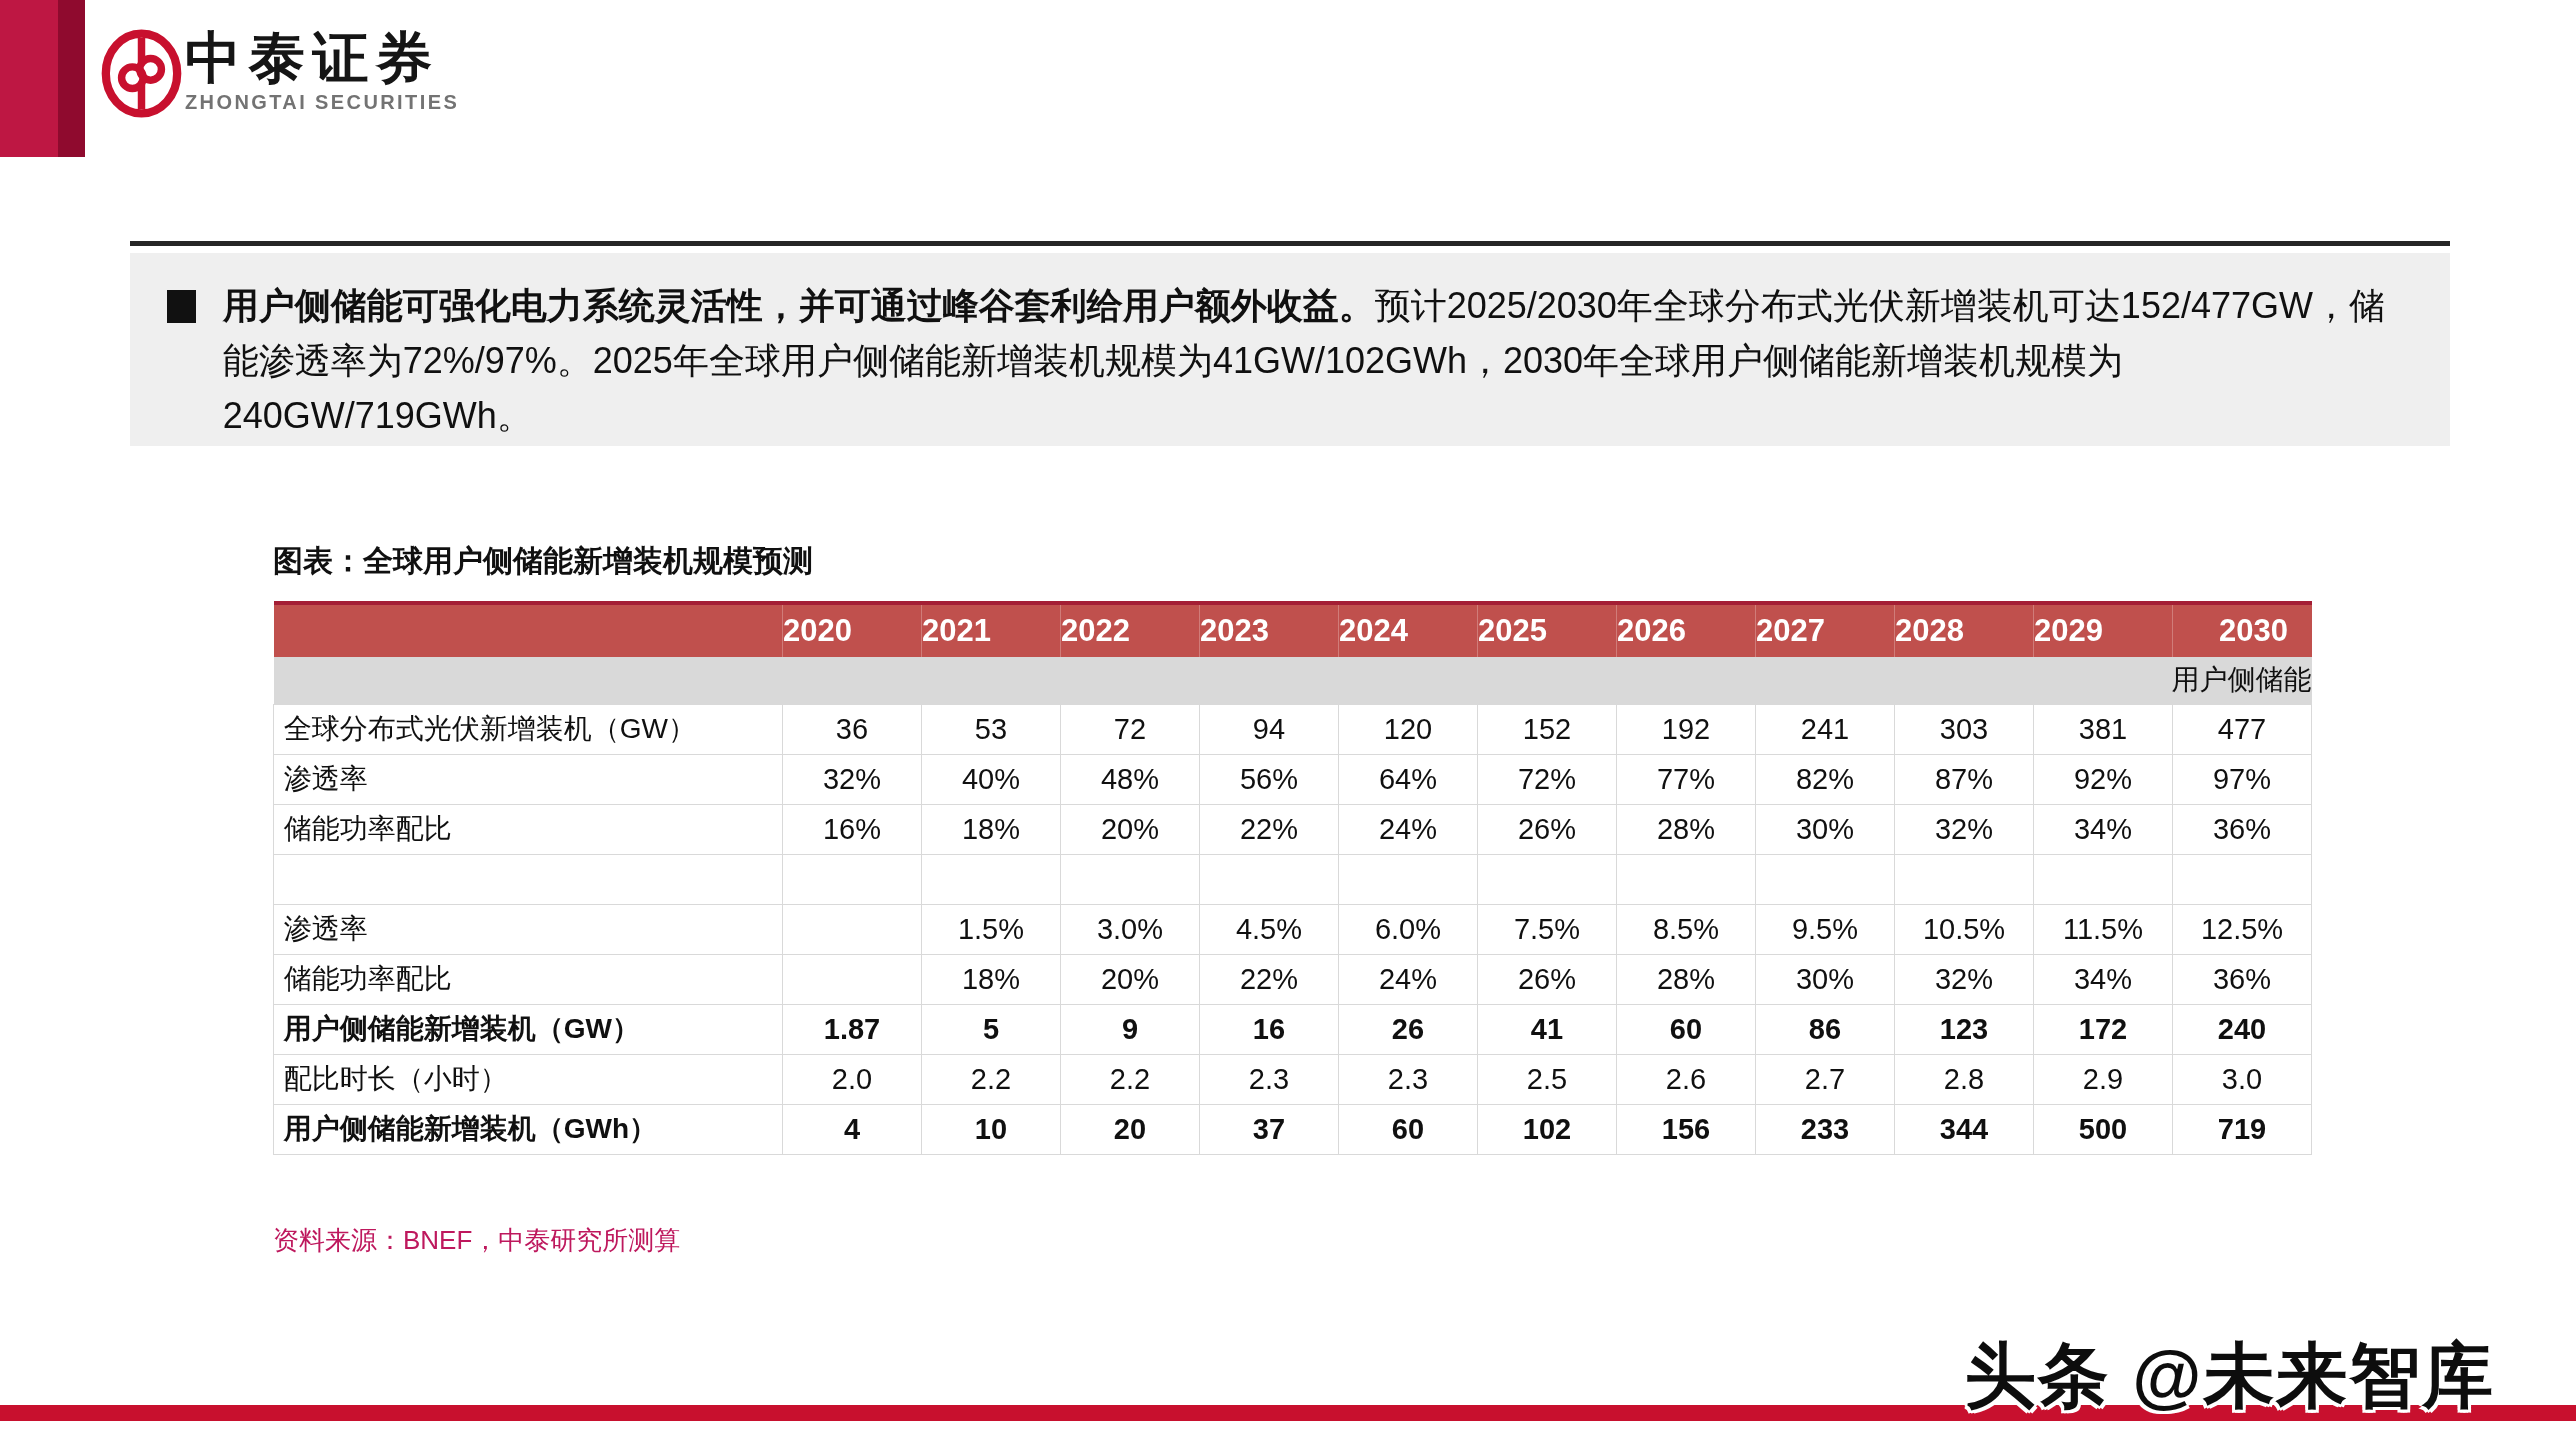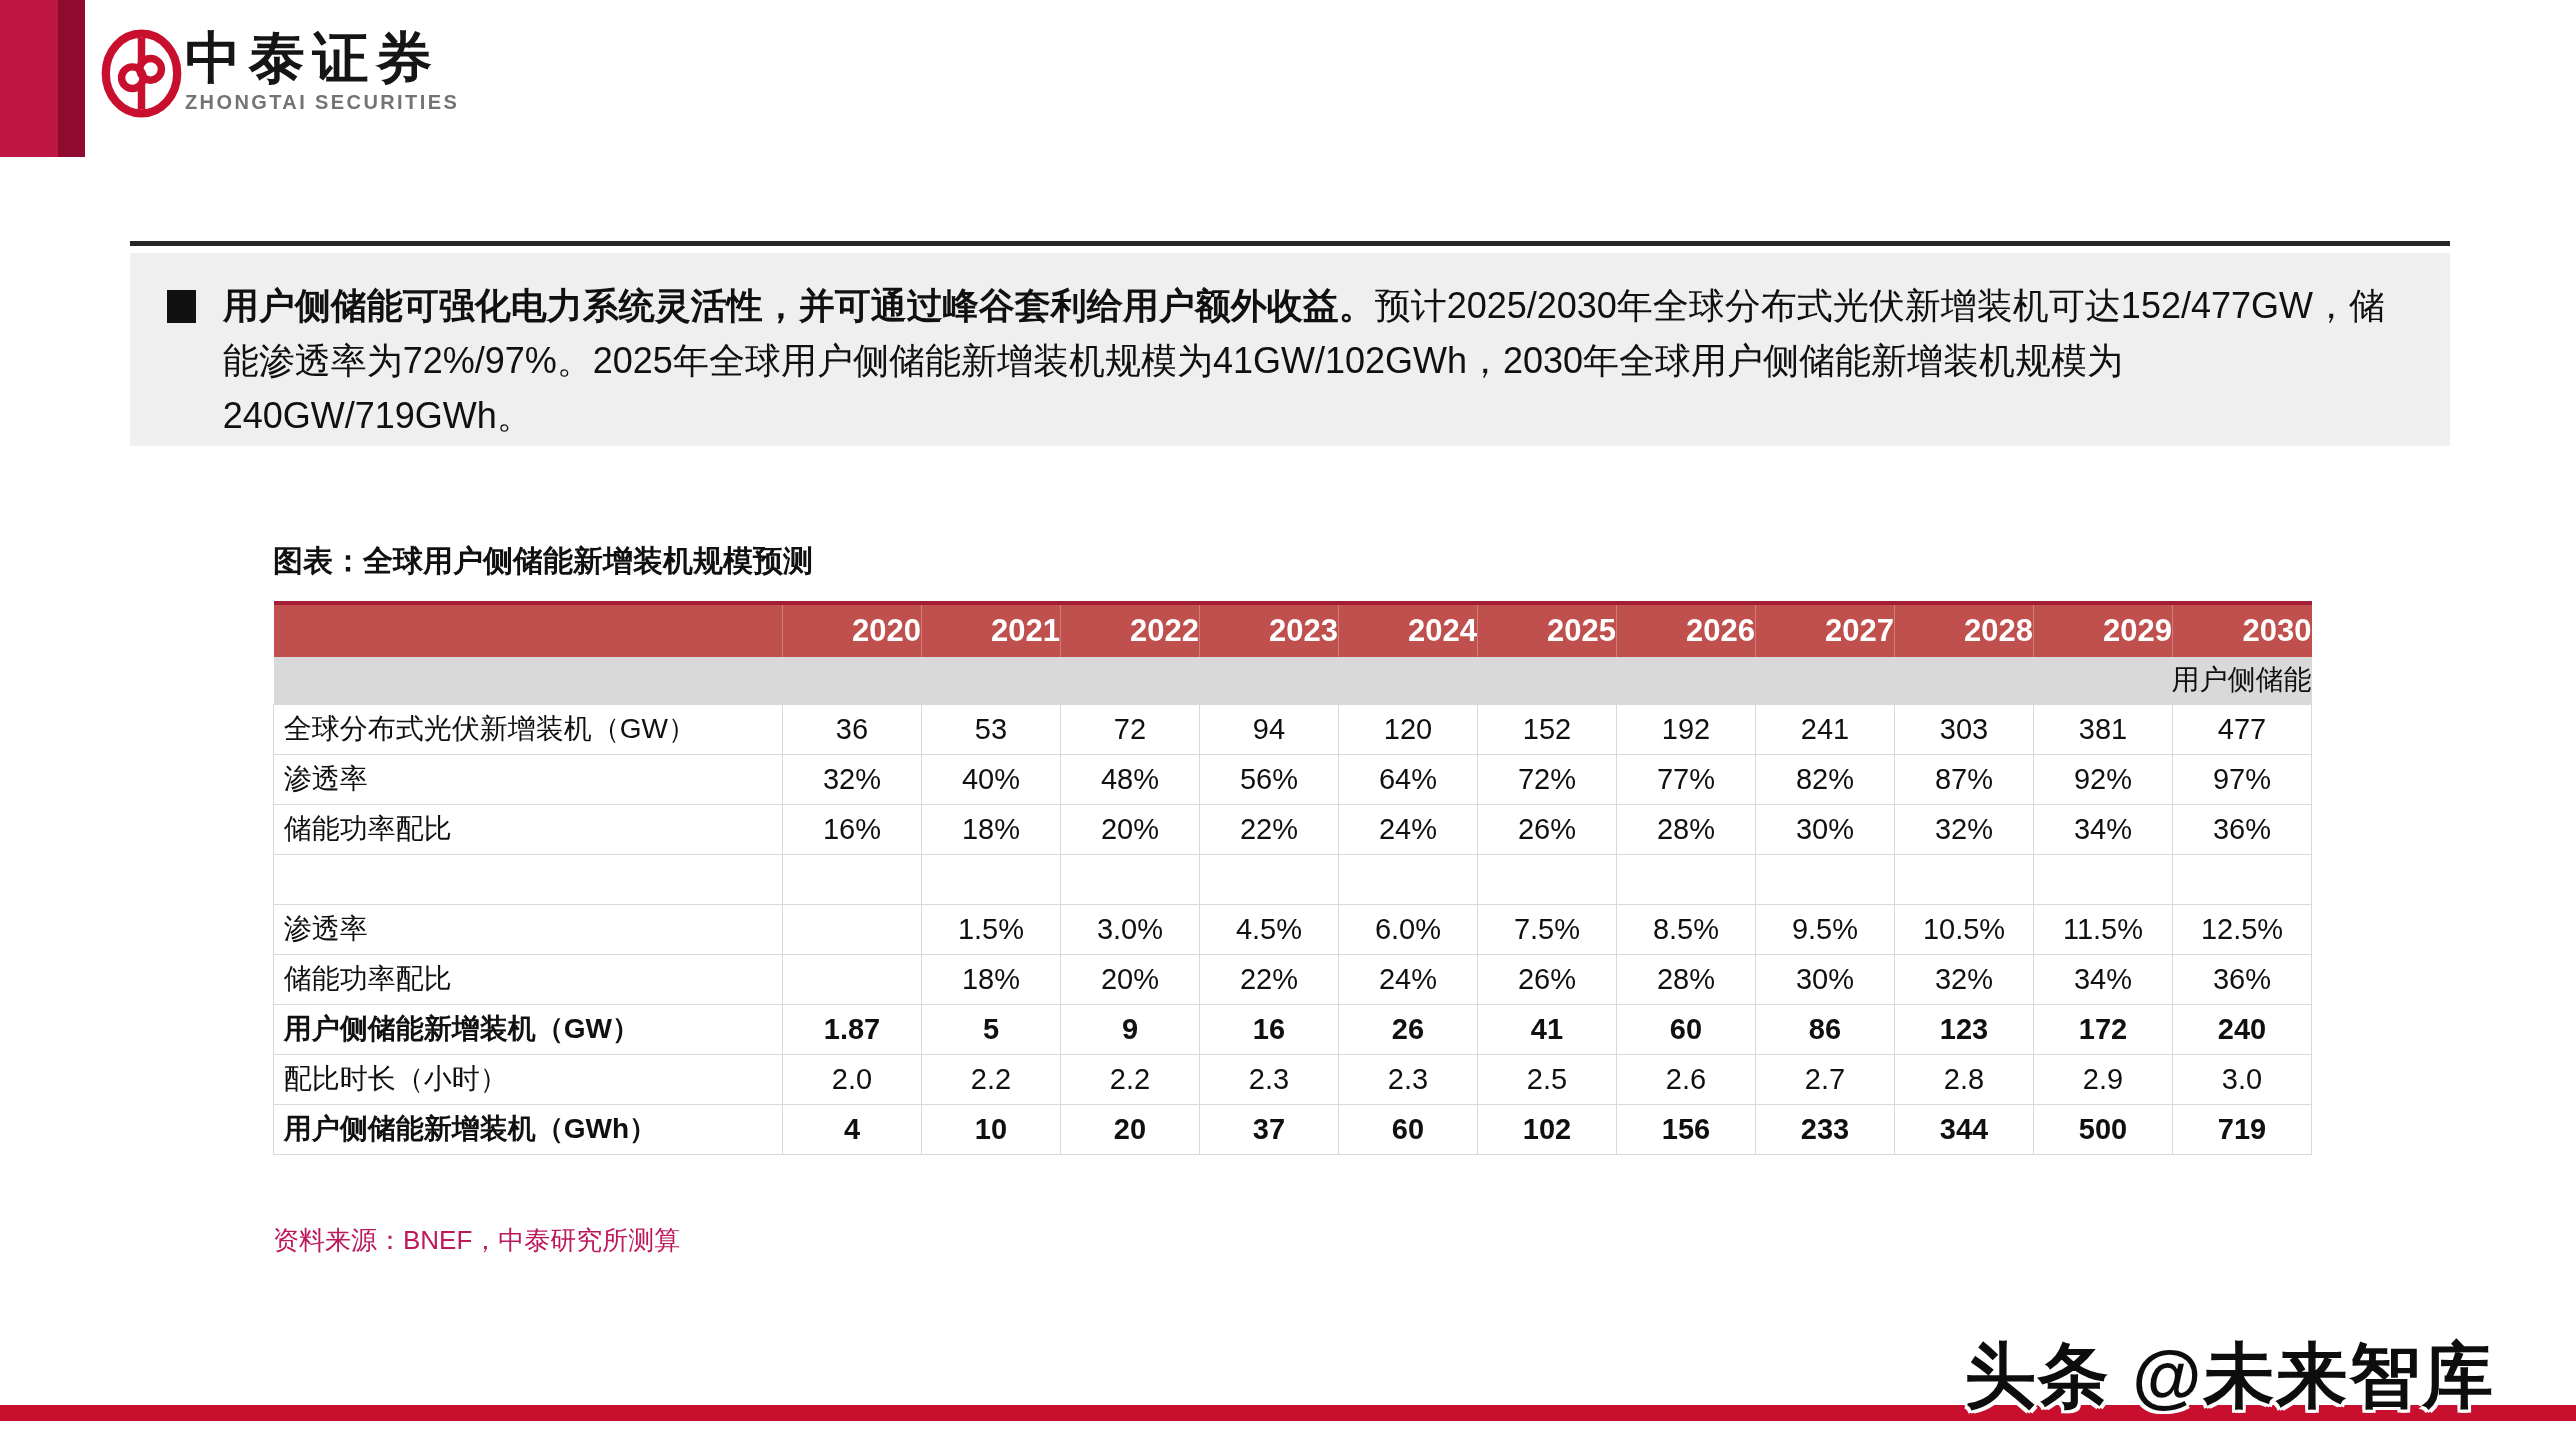--- a/index.html
+++ b/index.html
@@ -46,23 +46,23 @@
   .table-caption{position:absolute;left:273px;top:541px;font-size:30px;font-weight:bold;color:#101010;}
 
   
   .table-wrap{position:absolute;left:273px;top:601px;}
   table.forecast{border-collapse:collapse;table-layout:fixed;width:2035px;}
   table.forecast col.c-label{width:509px;}
   table.forecast col.c-year{width:139px;}
   table.forecast th{
     background:var(--header-red);color:#fff;font-weight:bold;font-size:31px;
     height:54px;border-top:4.8px solid var(--header-top);border-bottom:none;
-    border-right:1px solid rgba(255,255,255,0.25);text-align:right;padding:0;
-  }
-  table.forecast th:last-child{border-right:none;}
+    border-right:1px solid rgba(255,255,255,0.25);text-align:left;padding:0;
+  }
+  table.forecast th:last-child{border-right:none;padding-left:46px;}
   table.forecast th.label-col{text-align:left;}
   table.forecast tr.band td{
     background:var(--band-gray);font-size:28px;color:#101010;height:47px;
     text-align:right;padding-left:5px;border:none;
   }
   table.forecast td{
     border:1.9px solid var(--grid-gray);height:50px;font-size:29px;color:#101010;
     text-align:center;padding:0;background:#fff;
   }
   table.forecast td.label{text-align:left;padding-left:9.7px;font-size:28px;}

